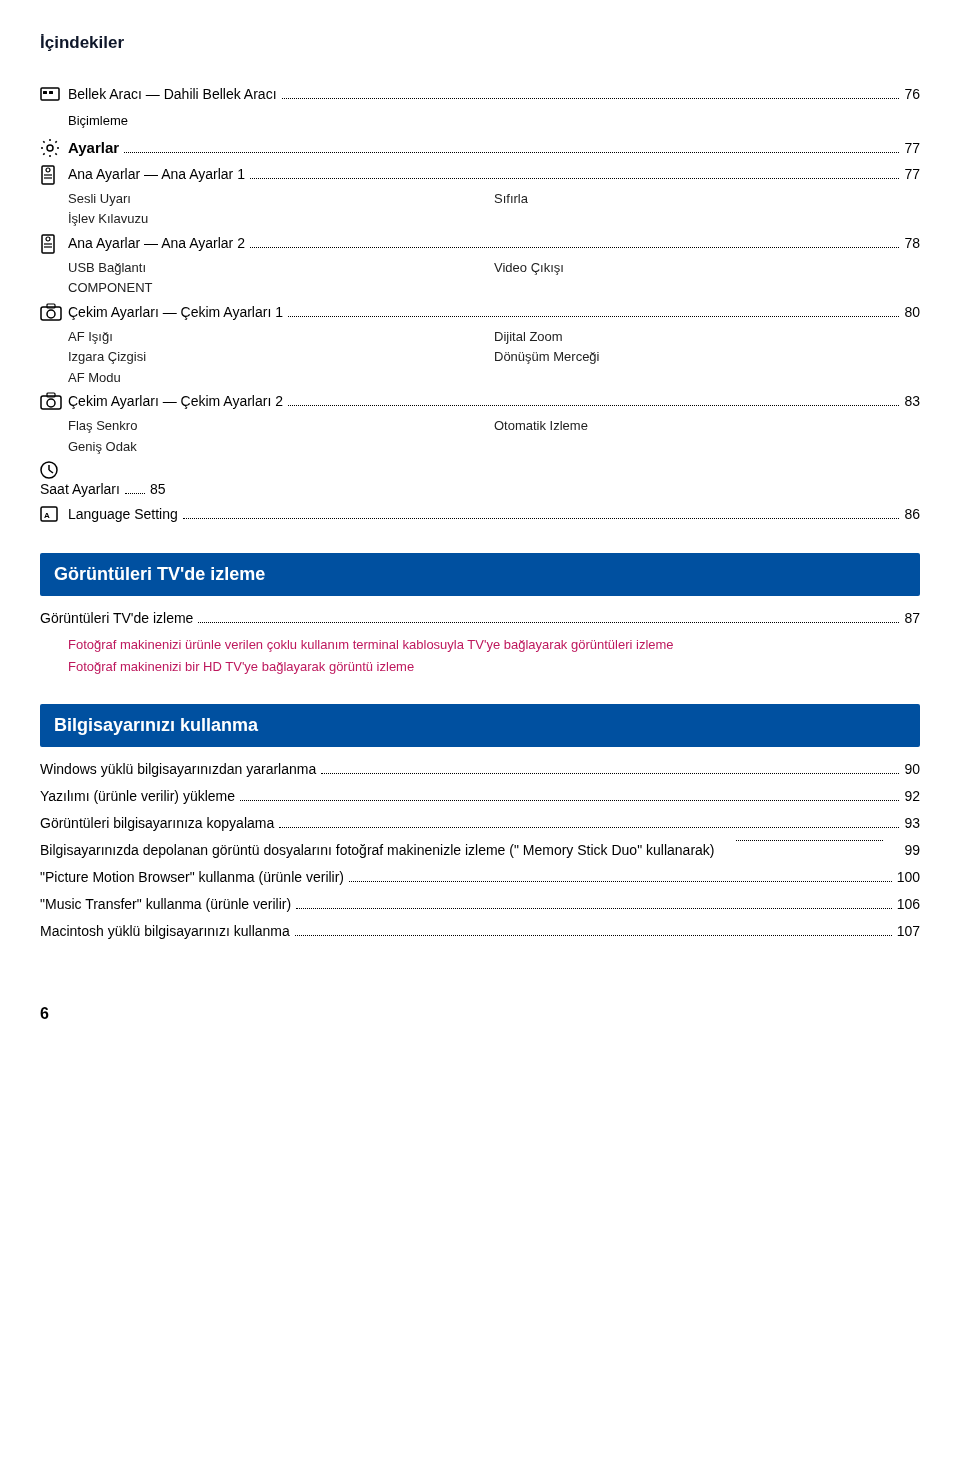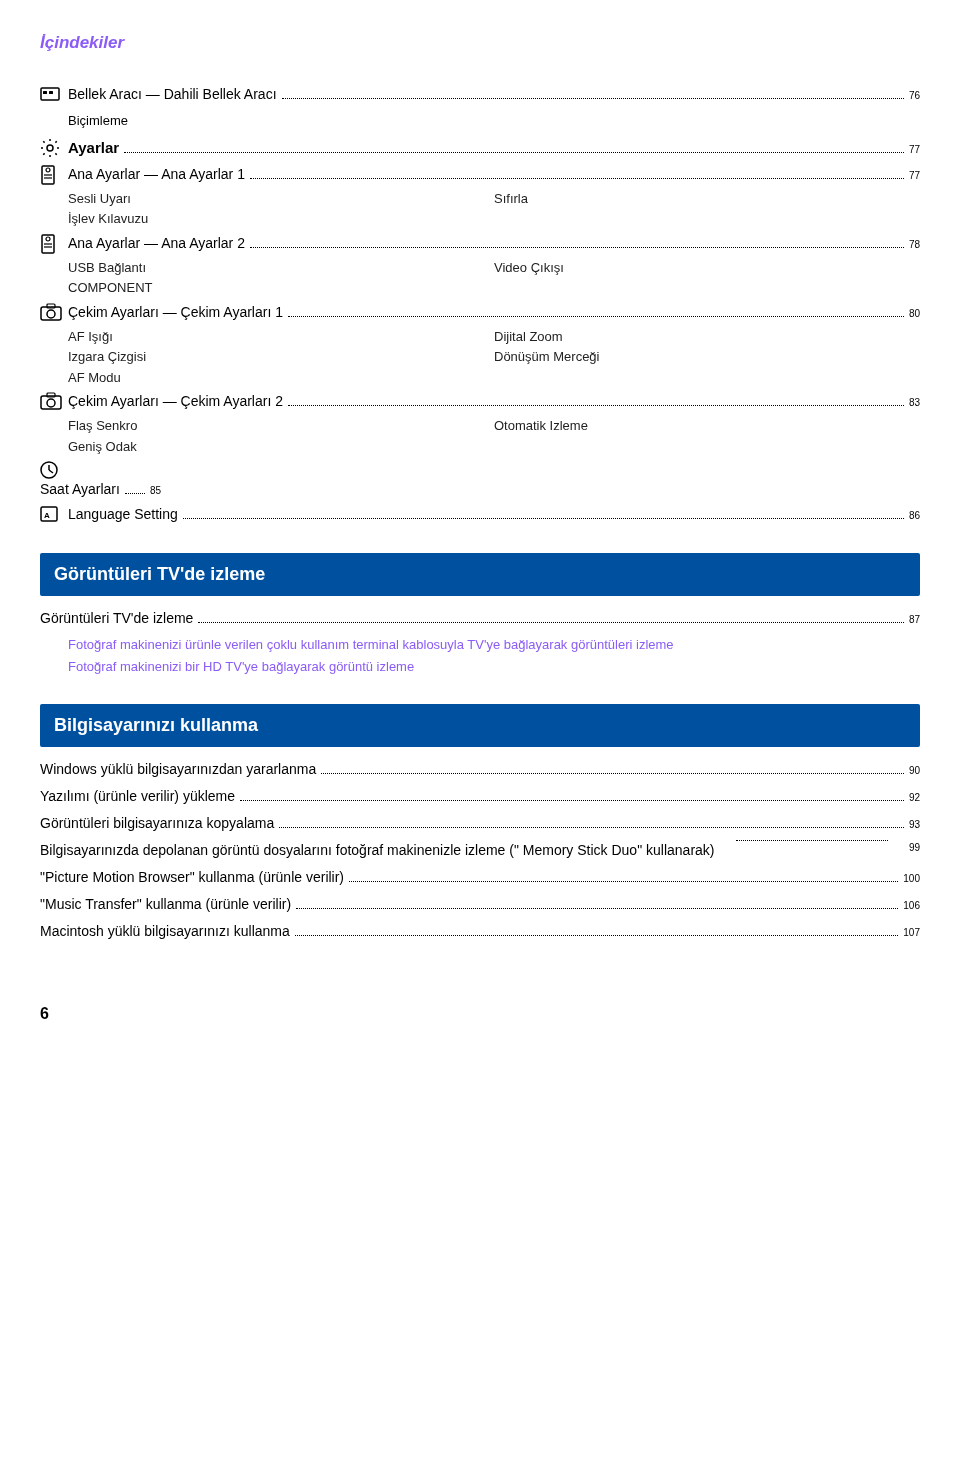--- a/index.html
+++ b/index.html
@@ -8,25 +8,24 @@
       background: #ffffff;
       color: #000000;
       font-size: 15px;
       line-height: 1.5;
       padding: 30px 40px 40px 40px;
       width: 960px;
       min-height: 1481px;
     }
 
     .page-title {
-      color: #8b5cf6;
+      color: #0f172a;
       font-size: 17px;
       font-weight: bold;
       margin-bottom: 28px;
-      font-style: italic;
     }
 
     .toc-entry {
       display: flex;
       align-items: flex-start;
       margin-bottom: 4px;
       position: relative;
     }
 
     .toc-icon {
@@ -57,21 +56,21 @@
 
     .toc-dots {
       flex: 1;
       border-bottom: 1px dotted #000;
       margin: 0 5px;
       margin-bottom: 3px;
       min-width: 20px;
     }
 
     .toc-page {
-      font-size: 10px;
+      font-size: 14px;
       white-space: nowrap;
     }
 
     .toc-sub-group {
       margin-left: 28px;
       margin-bottom: 4px;
     }
 
     .toc-sub-row {
       display: flex;
@@ -101,21 +100,21 @@
       align-items: baseline;
       margin-bottom: 6px;
     }
 
     .section-main-label {
       font-size: 14px;
     }
 
     .section-sub-text {
       font-size: 13px;
-      color: #8b5cf6;
+      color: #be185d;
       margin-bottom: 2px;
       margin-left: 0;
     }
 
     .page-number-bottom {
       position: absolute;
       bottom: 20px;
       left: 40px;
       font-size: 15px;
       font-weight: bold;

